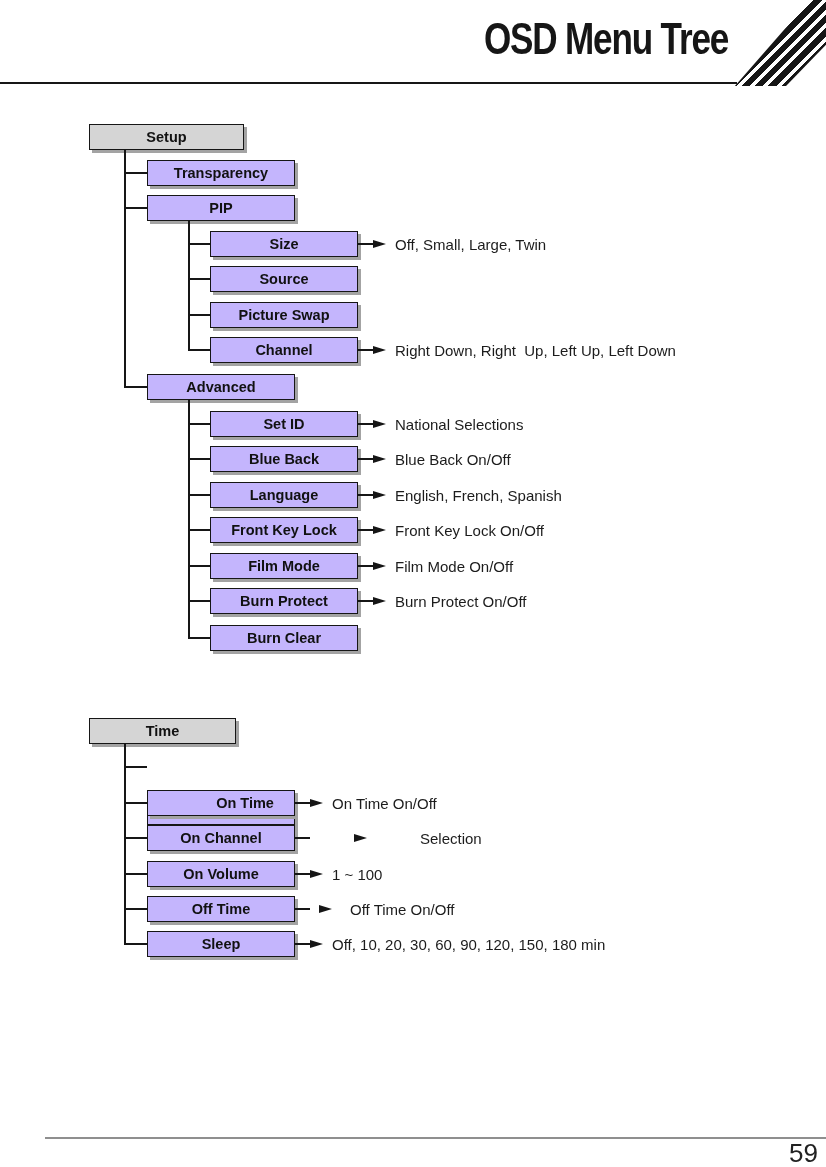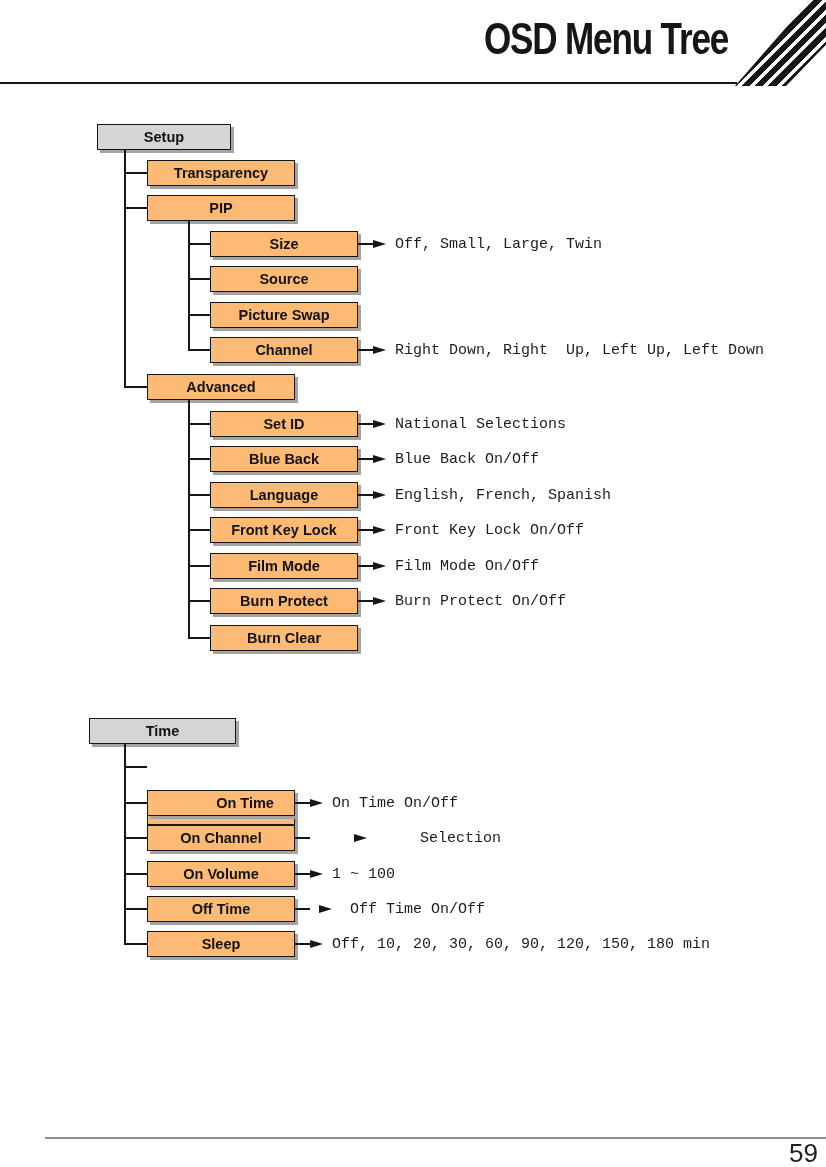--- a/index.html
+++ b/index.html
@@ -15,50 +15,50 @@
   }
   .stripes {
     position:absolute; top:0; left:733px; width:93px; height:86px;
     background:repeating-linear-gradient(135deg,#161616 0 6px,#ffffff 6px 9.5px);
     clip-path:polygon(2% 100%, 57% 100%, 100% 52%, 100% 0%, 83% 0%);
   }
   .hrule { position:absolute; top:82px; left:0; width:737px; height:2px; background:#161616; }
   
   .box {
     position:absolute; width:148px; height:26px; box-sizing:border-box;
-    border:1.5px solid #161616; background:#fdba74; box-shadow:3px 3px 0 #a3a3a3;
+    border:1.5px solid #161616; background:#c4b5fd; box-shadow:3px 3px 0 #a3a3a3;
     display:flex; align-items:center; justify-content:center;
     font-size:14.5px; font-weight:700; color:#111; white-space:nowrap;
   }
   .box.root { background:#d5d5d5; }
   
   .vline { position:absolute; width:1.6px; background:#161616; }
   .hline { position:absolute; height:1.6px; background:#161616; }
   
   .arrow { position:absolute; height:26px; display:flex; align-items:center; }
   .arrow .shaft { width:15px; height:1.6px; background:#161616; }
   .arrow .head {
     width:0; height:0; border-left:13px solid #161616;
     border-top:4.5px solid transparent; border-bottom:4.5px solid transparent;
   }
-  .arrow .annot { margin-left:9px; font-size:15px; color:#1c1c1c; white-space:pre;font-family:Liberation Mono, monospace; }
+  .arrow .annot { margin-left:9px; font-size:15px; color:#1c1c1c; white-space:pre; }
   
   .frule { position:absolute; top:1137px; left:45px; width:781px; height:2px; background:#8f8f8f; }
   .pagenum { position:absolute; top:1140px; right:8px; font-size:26px; line-height:1; color:#222; }
 </style>
 </head>
 <body>
 
 <div class="page">
 
   <div class="title">OSD Menu Tree</div>
   <div class="stripes"></div>
   <div class="hrule"></div>
 
-  <div class="box root" style="left:89px;top:124px;width:134px;margin-left:8px;">Setup</div>
+  <div class="box root" style="left:89px;top:124px;width:155px;">Setup</div>
 
   <div class="vline" style="left:124px;top:150px;height:238px;"></div>
   <div class="hline" style="left:124px;top:172px;width:23px;"></div>
   <div class="hline" style="left:124px;top:207px;width:23px;"></div>
   <div class="hline" style="left:124px;top:386px;width:23px;"></div>
 
   <div class="box" style="left:147px;top:160px;">Transparency</div>
   <div class="box" style="left:147px;top:195px;">PIP</div>
 
   <div class="vline" style="left:188px;top:221px;height:130px;"></div>

